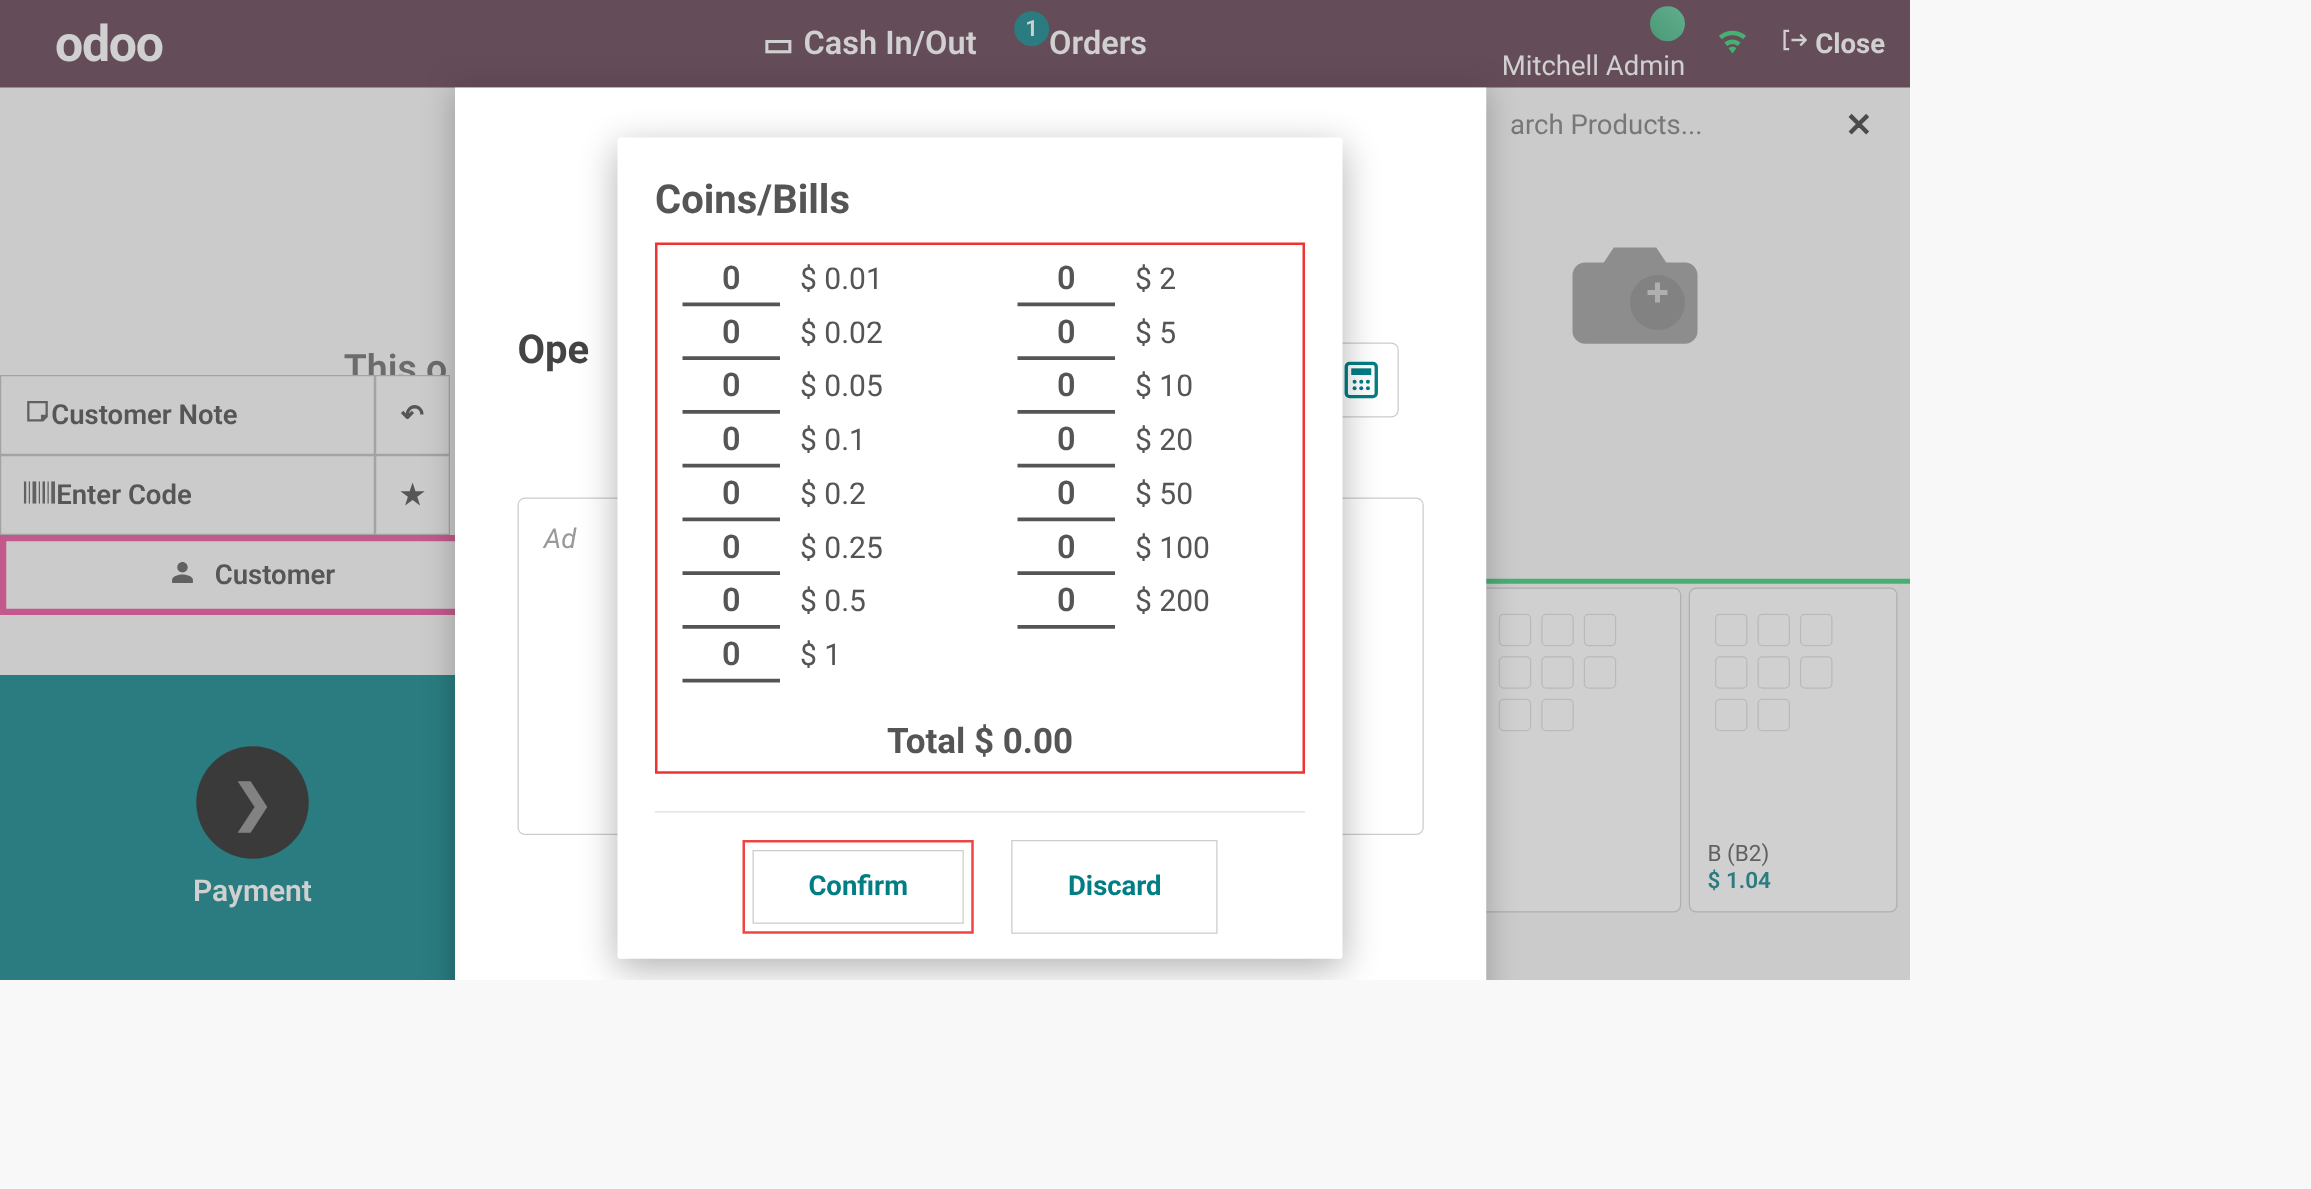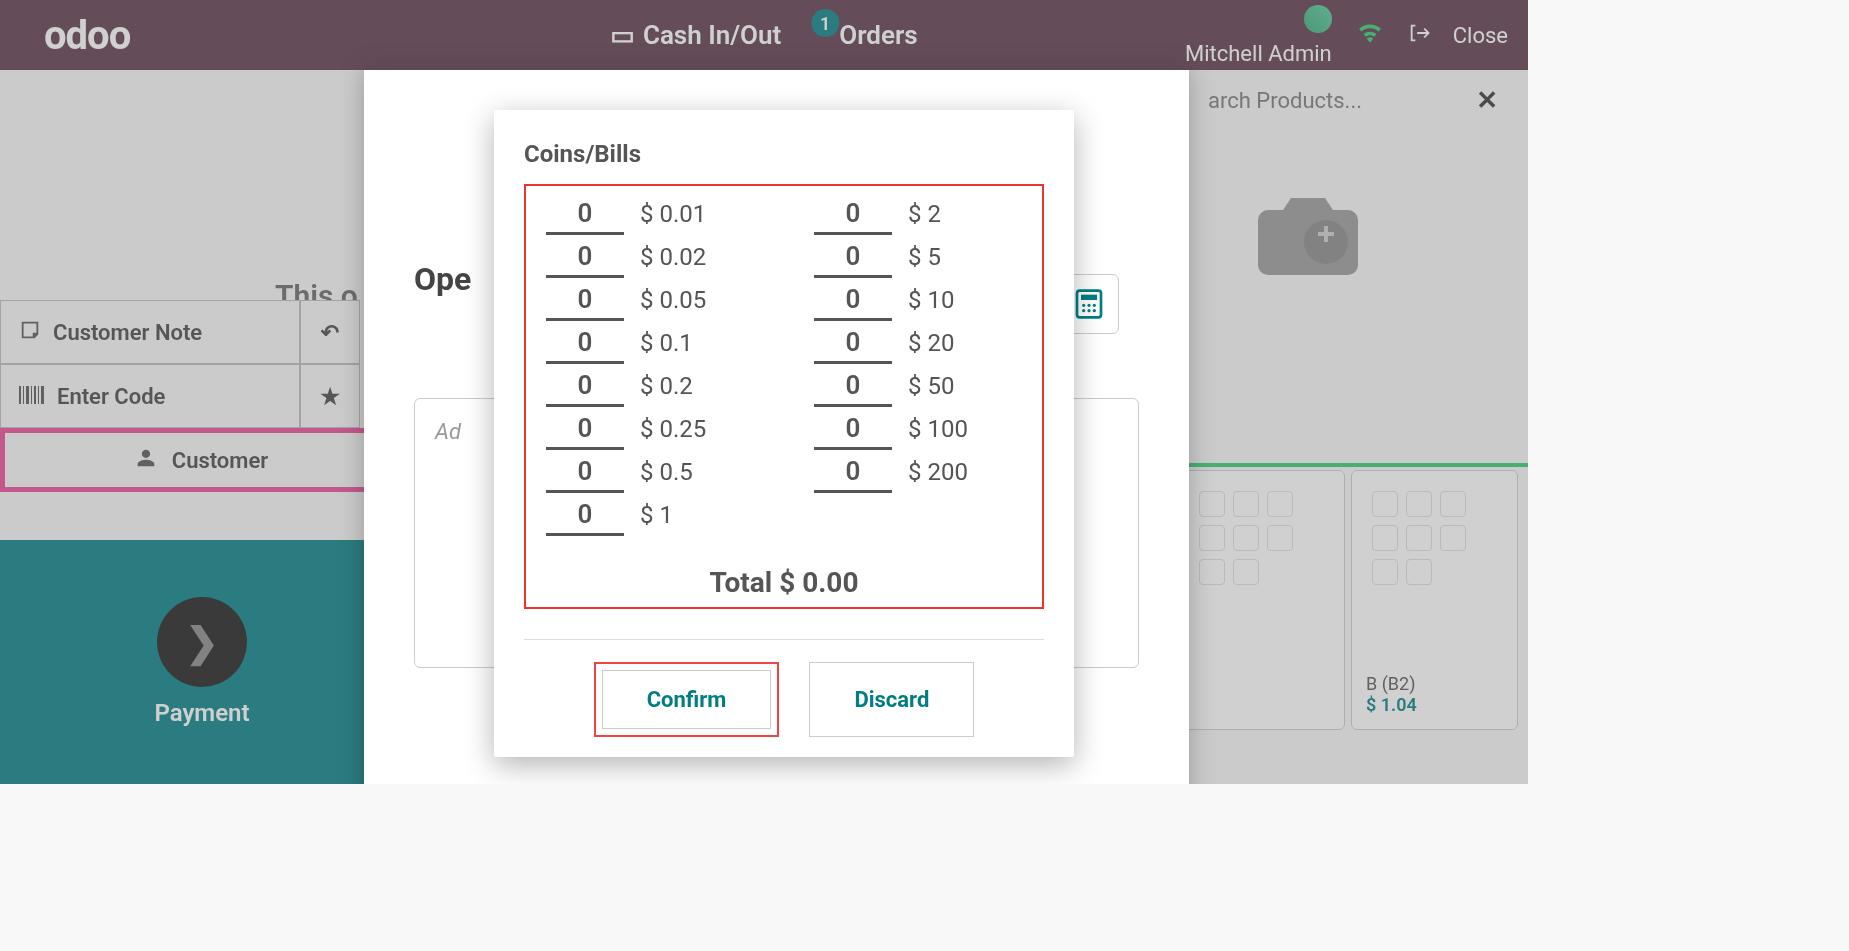--- a/index.html
+++ b/index.html
@@ -8,29 +8,29 @@
 
 .navbar { height: 70px; background: #5a3548; display: flex; align-items: center; padding: 0 20px; color: #fff; position: relative; }
 .logo { font-size: 40px; font-weight: 700; letter-spacing: -1px; color: #fff; margin-left: 24px; }
 .nav-center { position: absolute; left: 50%; transform: translateX(-50%); display: flex; align-items: center; gap: 30px; font-size: 26px; font-weight: 600; }
 .nav-item { display: flex; align-items: center; gap: 8px; }
 .badge { background: #017e84; color: #fff; border-radius: 50%; width: 28px; height: 28px; display: flex; align-items: center; justify-content: center; font-size: 18px; position: relative; top: -12px; margin-right: -8px; }
 .nav-right { margin-left: auto; display: flex; align-items: center; gap: 25px; font-size: 22px; }
 .user-section { display: flex; align-items: flex-end; gap: 8px; flex-direction: column; }
 .avatar { width: 28px; height: 28px; border-radius: 50%; background: linear-gradient(45deg,#3a7,#5c9); }
 .wifi-icon { color: #2ecc71; font-size: 24px; }
-.close-btn { display: flex; align-items: center; gap: 23px; }
+.close-btn { display: flex; align-items: center; gap: 6px; font-weight: bold; }
 
 
 .main-area { position: relative; height: calc(100% - 70px); }
 
 
 .left-panel { position: absolute; left: 0; top: 230px; width: 404px; }
 .side-row { display: flex; height: 64px; }
-.side-cell { border: 1px solid #bbb; display: flex; align-items: center; gap: 12px; padding: 0 18px; font-size: 22px; font-weight: 600; color: #444; background: #f8f8f8; }
+.side-cell { border: 1px solid #bbb; display: flex; align-items: center; gap: 0; padding: 0 18px; font-size: 22px; font-weight: 600; color: #444; background: #f8f8f8; }
 .side-cell.left { width: 300px; }
 .side-cell.right { width: 60px; justify-content: center; }
 .customer-row { border: 5px solid #ec4899; height: 64px; display: flex; align-items: center; justify-content: center; gap: 16px; font-size: 22px; font-weight: 600; color: #444; background: #f8f8f8; }
 .customer-icon { font-size: 20px; }
 
 
 .payment-panel { position: absolute; left: 0; top: 470px; width: 404px; height: 244px; background: #017e84; display: flex; flex-direction: column; align-items: center; justify-content: center; gap: 12px; }
 .payment-circle { width: 90px; height: 90px; background: #1a1a1a; border-radius: 50%; display: flex; align-items: center; justify-content: center; }
 .payment-arrow { color: #888; font-size: 40px; font-weight: bold; }
 .payment-label { color: #fff; font-size: 24px; font-weight: 600; }
@@ -54,21 +54,21 @@
 
 
 .modal1 { position: absolute; left: 364px; top: 0; width: 825px; height: 784px; background: #fff; box-shadow: 0 0 24px rgba(0,0,0,0.25); padding: 40px 50px; }
 .modal1 h2 { font-size: 32px; color: #444; margin-top: 150px; }
 .modal1 .note-area { margin-top: 100px; border: 1px solid #ccc; border-radius: 6px; height: 270px; padding: 20px; font-size: 22px; color: #999; font-style: italic; }
 .calc-icon-box { position: absolute; right: 70px; top: 204px; width: 60px; height: 60px; border: 1px solid #ccc; border-radius: 6px; display: flex; align-items: center; justify-content: center; color: #017e84; font-size: 32px; }
 .session-btn { position: absolute; bottom: 10px; right: 60px; color: #017e84; font-size: 24px; font-weight: 600; }
 
 
 .modal2 { position: absolute; left: 494px; top: 40px; width: 580px; background: #fff; box-shadow: 0 8px 30px rgba(0,0,0,0.3); padding: 30px 30px 20px; border-radius: 2px; }
-.modal2 h3 { font-size: 24px; color: #555; font-weight: 700; margin-bottom: 16px; }
+.modal2 h3 { font-size: 32px; color: #555; font-weight: 700; margin-bottom: 16px; }
 .red-box { border: 2px solid #e33; padding: 12px 20px 8px; }
 .coins-grid { display: flex; gap: 60px; }
 .coins-col { flex: 1; display: flex; flex-direction: column; gap: 6px; }
 .coin-row { display: flex; align-items: baseline; gap: 16px; }
 .coin-input { width: 78px; border: none; border-bottom: 3px solid #555; text-align: center; font-size: 26px; font-weight: 600; color: #555; padding-bottom: 4px; background: transparent; outline: none; }
 .coin-label { font-size: 24px; color: #555; }
 .total-row { text-align: center; font-size: 28px; font-weight: 700; color: #555; margin-top: 30px; }
 .modal2-footer { display: flex; justify-content: center; gap: 30px; margin-top: 30px; border-top: 1px solid #ddd; padding-top: 22px; }
 .modal-btn { padding: 16px 44px; border: 1px solid #ccc; background: #fff; color: #017e84; font-size: 22px; font-weight: 700; cursor: pointer; }
 .confirm-wrap { border: 2px solid #ef4444; padding: 6px; display: inline-block; }

